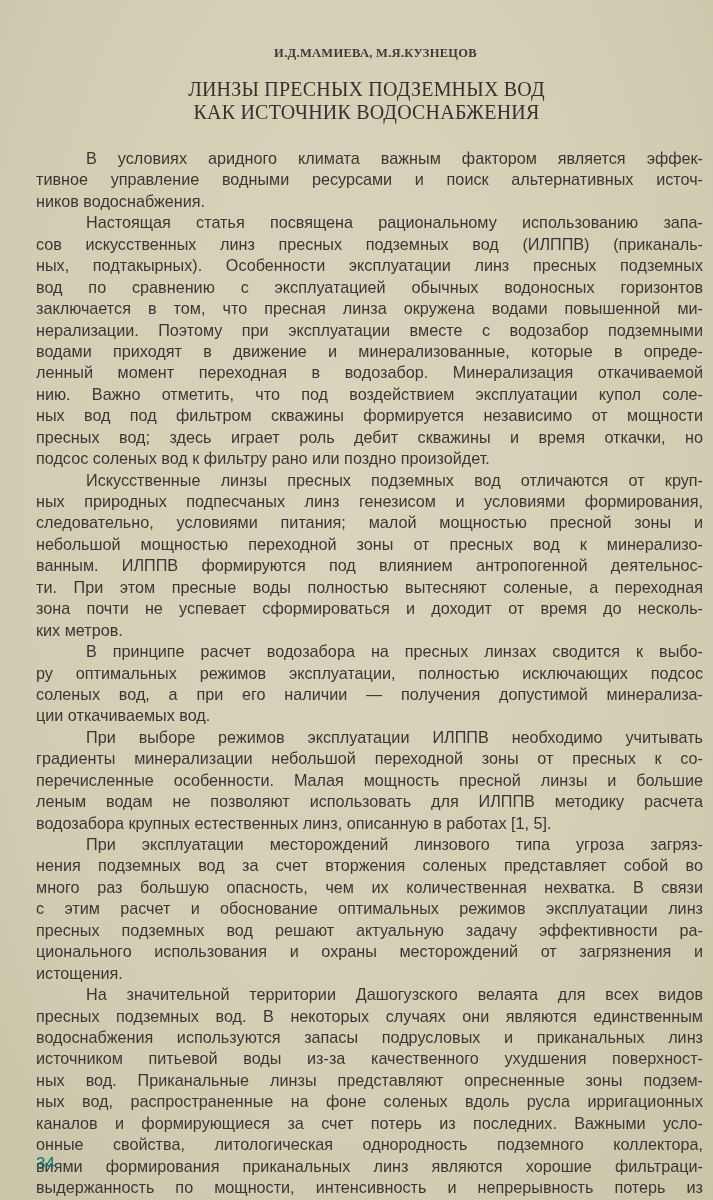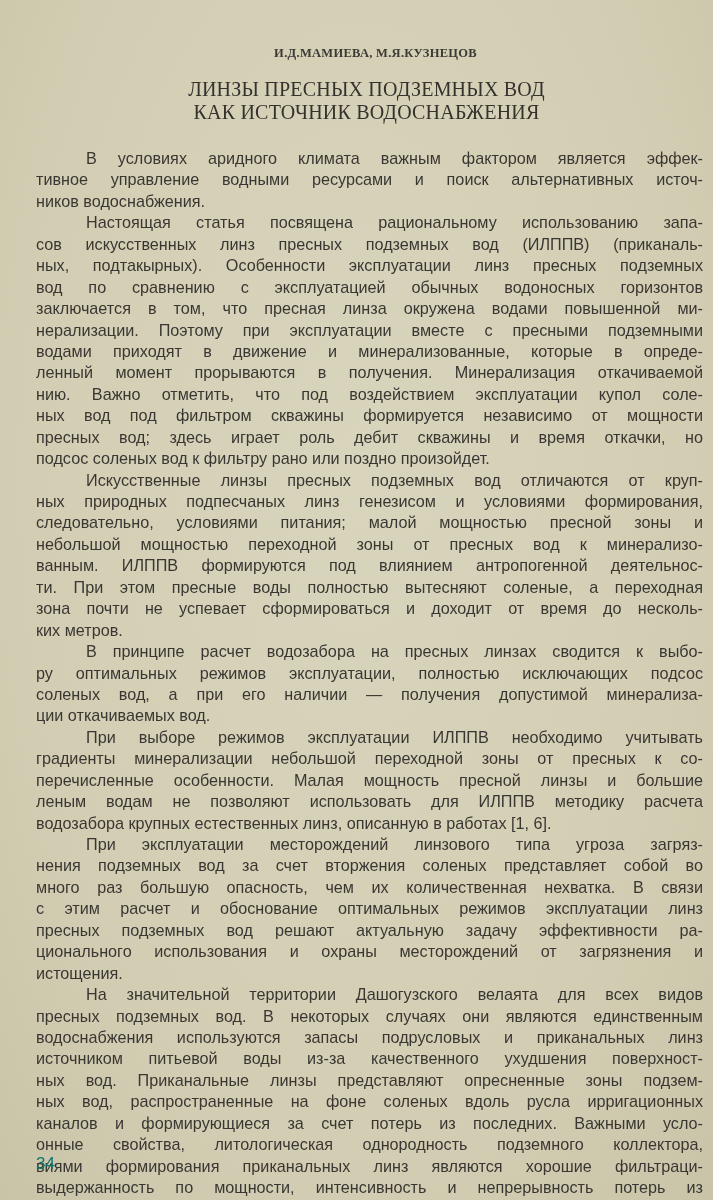--- a/index.html
+++ b/index.html
@@ -97,44 +97,44 @@
 
   <div class="body-text" id="body-text">
       <div class="line indent">В условиях аридного климата важным фактором является эффек-</div>
       <div class="line">тивное управление водными ресурсами и поиск альтернативных источ-</div>
       <div class="line last">ников водоснабжения.</div>
       <div class="line indent">Настоящая статья посвящена рациональному использованию запа-</div>
       <div class="line">сов искусственных линз пресных подземных вод (ИЛППВ) (приканаль-</div>
       <div class="line">ных, подтакырных). Особенности эксплуатации линз пресных подземных</div>
       <div class="line">вод по сравнению с эксплуатацией обычных водоносных горизонтов</div>
       <div class="line">заключается в том, что пресная линза окружена водами повышенной ми-</div>
-      <div class="line">нерализации. Поэтому при эксплуатации вместе с пресными подземными</div>
+      <div class="line">нерализации. Поэтому при эксплуатации вместе с водозабор подземными</div>
       <div class="line">водами приходят в движение и минерализованные, которые в опреде-</div>
-      <div class="line">ленный момент прорываются в получения. Минерализация откачиваемой</div>
+      <div class="line">ленный момент переходная в водозабор. Минерализация откачиваемой</div>
       <div class="line">нию. Важно отметить, что под воздействием эксплуатации купол соле-</div>
       <div class="line">ных вод под фильтром скважины формируется независимо от мощности</div>
       <div class="line">пресных вод; здесь играет роль дебит скважины и время откачки, но</div>
       <div class="line last">подсос соленых вод к фильтру рано или поздно произойдет.</div>
       <div class="line indent">Искусственные линзы пресных подземных вод отличаются от круп-</div>
       <div class="line">ных природных подпесчаных линз генезисом и условиями формирования,</div>
       <div class="line">следовательно, условиями питания; малой мощностью пресной зоны и</div>
       <div class="line">небольшой мощностью переходной зоны от пресных вод к минерализо-</div>
       <div class="line">ванным. ИЛППВ формируются под влиянием антропогенной деятельнос-</div>
       <div class="line">ти. При этом пресные воды полностью вытесняют соленые, а переходная</div>
       <div class="line">зона почти не успевает сформироваться и доходит от время до несколь-</div>
       <div class="line last">ких метров.</div>
       <div class="line indent">В принципе расчет водозабора на пресных линзах сводится к выбо-</div>
       <div class="line">ру оптимальных режимов эксплуатации, полностью исключающих подсос</div>
       <div class="line">соленых вод, а при его наличии — получения допустимой минерализа-</div>
       <div class="line last">ции откачиваемых вод.</div>
       <div class="line indent">При выборе режимов эксплуатации ИЛППВ необходимо учитывать</div>
       <div class="line">градиенты минерализации небольшой переходной зоны от пресных к со-</div>
       <div class="line">перечисленные особенности. Малая мощность пресной линзы и большие</div>
       <div class="line">леным водам не позволяют использовать для ИЛППВ методику расчета</div>
-      <div class="line last">водозабора крупных естественных линз, описанную в работах [1, 6].</div>
+      <div class="line last">водозабора крупных естественных линз, описанную в работах [1, 5].</div>
       <div class="line indent">При эксплуатации месторождений линзового типа угроза загряз-</div>
       <div class="line">нения подземных вод за счет вторжения соленых представляет собой во</div>
       <div class="line">много раз большую опасность, чем их количественная нехватка. В связи</div>
       <div class="line">с этим расчет и обоснование оптимальных режимов эксплуатации линз</div>
       <div class="line">пресных подземных вод решают актуальную задачу эффективности ра-</div>
       <div class="line">ционального использования и охраны месторождений от загрязнения и</div>
       <div class="line last">истощения.</div>
       <div class="line indent">На значительной территории Дашогузского велаята для всех видов</div>
       <div class="line">пресных подземных вод. В некоторых случаях они являются единственным</div>
       <div class="line">водоснабжения используются запасы подрусловых и приканальных линз</div>

